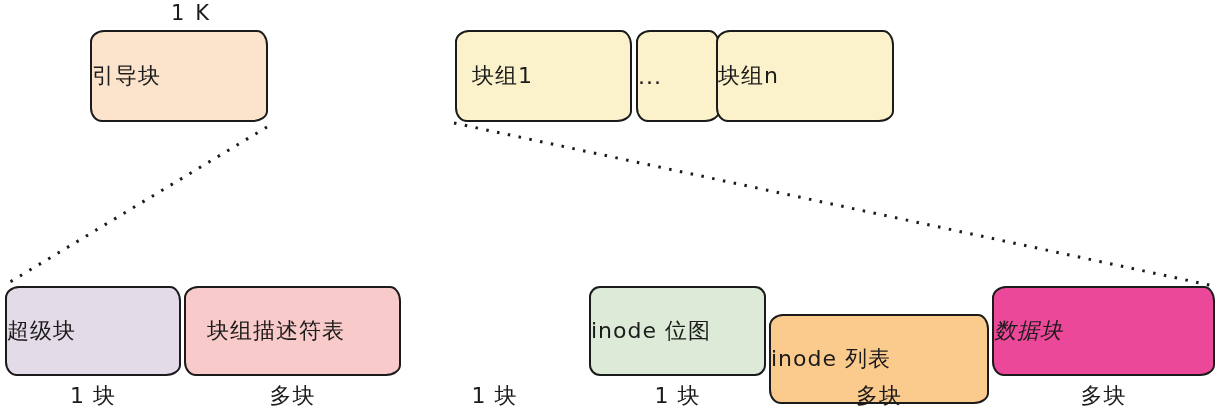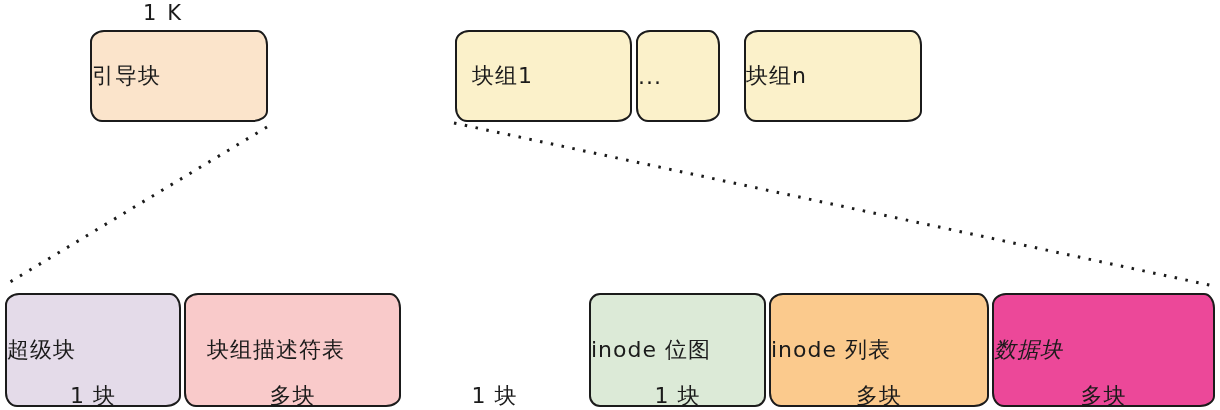--- a/index.html
+++ b/index.html
@@ -21,40 +21,40 @@
     align-items: center;
     justify-content: flex-start;
     border: 2.5px solid #1b1b1b;
     font-size: 22px;
     letter-spacing: 1px;
     white-space: nowrap;
     
     border-radius: 14px 11px 15px 12px / 12px 15px 11px 14px;
   }
   .top-block { top: 30px; height: 92px; }
-  .bottom-block { top: 293px; height: 114px; }
+  .bottom-block { top: 286px; height: 90px; }
 
   
   #b-boot        { left: 90px;  width: 178px; }
   #b-group0      { left: 271px; width: 179px; }
   #b-group1      { left: 455px; width: 177px; padding-left: 15px; }
   #b-ellipsis    { left: 636px; width: 84px;  }
-  #b-groupn      { left: 744px; width: 178px; }
+  #b-groupn      { left: 716px; width: 178px; }
 
   
   #b-super       { left: 5px;   width: 176px; }
   #b-desc        { left: 184px; width: 217px; padding-left: 21px; }
   #b-databmp     { left: 404px; width: 181px; }
   #b-inodebmp    { left: 589px; width: 177px; }
   #b-inodelist   { left: 769px; width: 220px; }
   #b-datablocks  { left: 992px; width: 223px; }
 
   .size-label {
     position: absolute;
-    top: 1px; left: 74px; width: 178px;
+    top: 1px; left: 102px; width: 178px;
     text-align: center;
     font-size: 21px;
     letter-spacing: 2px;
   }
   .count-label {
     position: absolute;
     top: 381px;
     text-align: center;
     font-size: 22px;
     letter-spacing: 1px;
@@ -99,21 +99,21 @@
 
   <div id="b-super" class="block bottom-block" style="background-color: rgb(228, 219, 233);">
     <span>超级块</span>
   </div>
   <div id="b-desc" class="block bottom-block" style="background-color: rgb(249, 202, 202);">
     <span>块组描述符表</span>
   </div>
   <div id="b-inodebmp" class="block bottom-block" style="background-color: rgb(220, 234, 215); border-radius: 11px;">
     <span>inode 位图</span>
   </div>
-  <div id="b-inodelist" class="block bottom-block" style="background-color: rgb(251, 202, 141);">
+  <div id="b-inodelist" class="block bottom-block" style="background-color: rgb(251, 202, 141); margin-top: 28px;">
     <span>inode 列表</span>
   </div>
   <div id="b-datablocks" class="block bottom-block" style="background-color: #ec4899; font-style: italic;">
     <span>数据块</span>
   </div>
 
   <div id="c-super" class="count-label">1 块</div>
   <div id="c-desc" class="count-label">多块</div>
   <div id="c-databmp" class="count-label">1 块</div>
   <div id="c-inodebmp" class="count-label">1 块</div>

